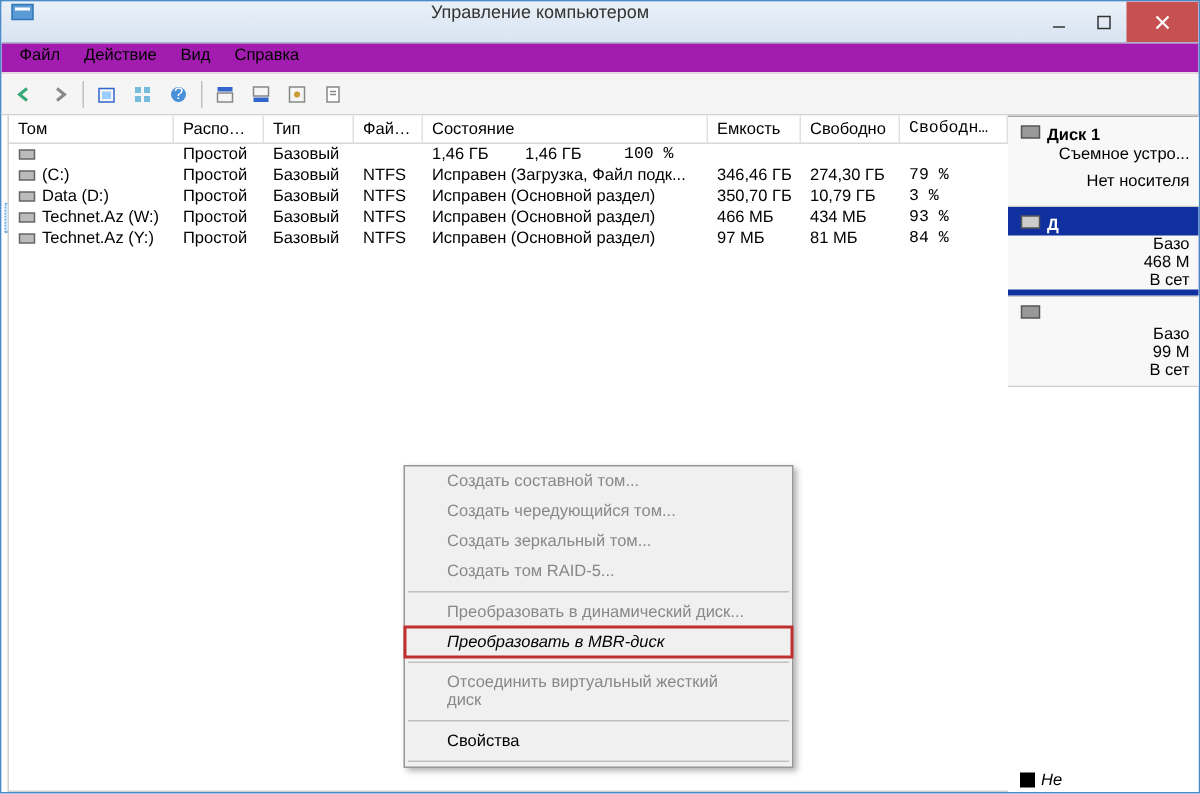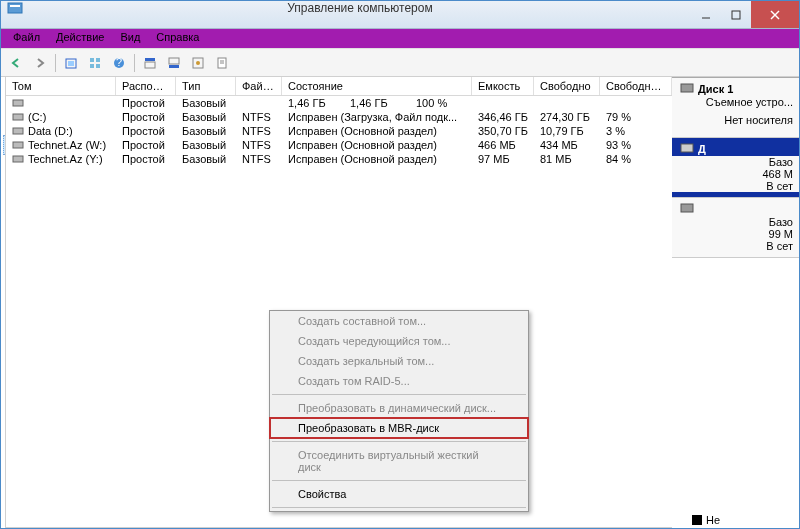--- a/index.html
+++ b/index.html
@@ -29,34 +29,34 @@
   .grid-head { background: #fff; border-bottom: 1px solid #d8d8d8; }
   .gh { padding: 3px 6px; border-right: 1px solid #e0e0e0; overflow: hidden; text-overflow: ellipsis; white-space: nowrap; }
   .gc { padding: 1px 6px; overflow: hidden; text-overflow: ellipsis; white-space: nowrap; }
   .c-vol { width: 110px; display:flex; align-items:center; gap:4px;}
   .c-layout { width: 60px; }
   .c-type { width: 60px; }
   .c-fs { width: 46px; }
   .c-status { width: 190px; }
   .c-cap { width: 62px; }
   .c-free { width: 66px; }
-  .c-freepc { width: 72px; }
+  .c-freepc { width: 72px; font-family: Liberation Mono, monospace; }
   .lower { flex: 1; background: #fff; position: relative; overflow: hidden; border-top:1px solid #aaa;text-align:right;}
   .diskrow { display: flex; border-bottom: 1px solid #ccc; min-height: 60px; }
   .diskleft { width: 130px; border-right: 1px solid #ccc; padding: 4px 8px; background:#f8f8f8;}
   .diskleft .dname { font-weight: bold; display:flex; align-items:center; gap:4px;}
   .diskright { flex: 1; display: flex; }
   .part { border: 1px solid #000; margin: 4px; padding: 4px 8px; }
   .part.blue { border-top: 4px solid #2050c0; }
   .ctxmenu { position: absolute; top: 310px; left: 269px; width: 260px; background: #f0f0f0; border: 1px solid #979797; box-shadow: 2px 2px 4px rgba(0,0,0,.3); z-index: 100; }
   .ctxitem { padding: 4px 24px 4px 28px; }
   .ctxitem.disabled { color: #888; }
-  .ctxitem.highlight { outline: 2px solid #c03030; outline-offset: -1px; }
+  .ctxitem.highlight { outline: 2px solid #c03030; outline-offset: -1px; font-style: italic; }
   .ctxsep { height: 1px; background: #c0c0c0; margin: 3px 2px; }
-  .legend { position:absolute; bottom:2px; left:20px; display:flex; align-items:center; gap:4px; font-size:11px;}
+  .legend { position:absolute; bottom:2px; left:8px; display:flex; align-items:center; gap:4px; font-size:11px;font-style:italic;}
   .legend-sq { width:10px; height:10px; background:#000; display:inline-block;}
   .vol-icon { width:12px; height:12px; }
 </style>
 </head>
 <body>
 
 <div class="titlebar">
   <span class="titlebar-icon">
     <svg viewBox="0 0 16 16">
         <rect x="1" y="2" width="14" height="10" fill="#5b9bd5" stroke="#2e75b6"></rect>

